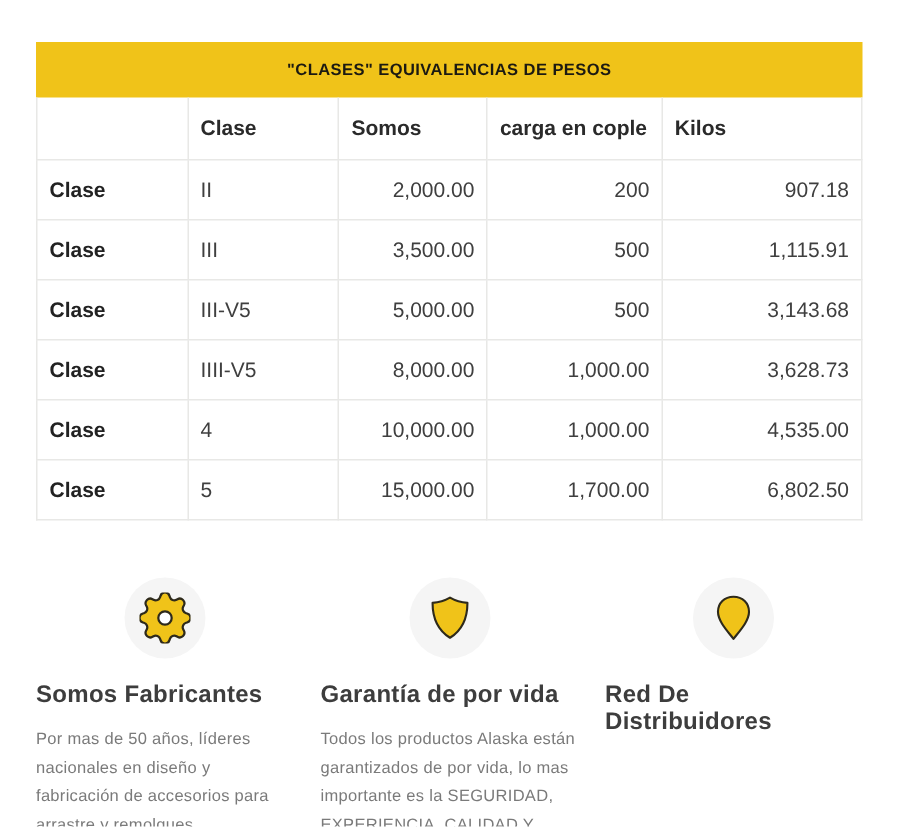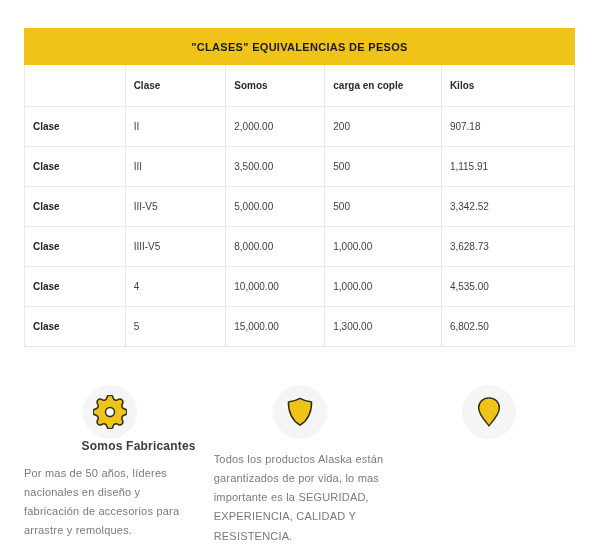--- a/index.html
+++ b/index.html
@@ -23,51 +23,51 @@
 
   
   .table-title{
     background:var(--accent-yellow);
     color:var(--title-text);
     font-weight:bold;font-size:11px;letter-spacing:.3px;
     height:37px;display:flex;align-items:center;justify-content:center;
   }
   table.equiv{
     width:100%;border-collapse:collapse;table-layout:fixed;
-    font-size:10px;color:var(--table-text);
+    font-size:14px;color:var(--table-text);
   }
   table.equiv th,table.equiv td{
     border:1px solid var(--table-border);
     padding:0 8px;height:40px;vertical-align:middle;
     overflow:hidden;white-space:nowrap;
   }
   table.equiv thead th{
     text-align:left;font-weight:bold;color:#2A2A2A;height:41px;
     border-top:none;
   }
   td.bold,th{font-weight:bold;}
   td.bold{color:#222222;}
-  td.num{text-align:left;}
+  td.num{text-align:right;}
   .c1{width:18.3%;} .c2{width:18.3%;} .c3{width:18.0%;} .c4{width:21.2%;} .c5{width:24.2%;}
 
   
   .features{
     display:flex;gap:18px;margin-top:38px;padding:0 0 0 0;
   }
   .feature{flex:1;min-width:0;}
   .icon-wrap{display:flex;justify-content:center;}
   .icon-circle{
     width:54px;height:54px;border-radius:50%;
     background:var(--icon-circle-bg);
     display:flex;align-items:center;justify-content:center;
   }
   .icon-circle svg{display:block;}
   .feature h3{
-    text-align:right;
-    font-size:12px;font-weight:bold;color:var(--heading-text);
+    margin-top:16px;text-align:left;
+    font-size:16px;font-weight:bold;color:var(--heading-text);
     letter-spacing:.2px;
   }
   .feature p{
     margin-top:11px;
     font-size:11px;line-height:1.75;color:var(--body-text);
     letter-spacing:.2px;text-align:left;
   }
 </style>
 </head>
 <body>
@@ -106,41 +106,41 @@
           <td>III</td>
           <td class="num">3,500.00</td>
           <td class="num">500</td>
           <td class="num">1,115.91</td>
         </tr>
         <tr>
           <td class="bold">Clase</td>
           <td>III-V5</td>
           <td class="num">5,000.00</td>
           <td class="num">500</td>
-          <td class="num">3,342.52</td>
+          <td class="num">3,143.68</td>
         </tr>
         <tr>
           <td class="bold">Clase</td>
           <td>IIII-V5</td>
           <td class="num">8,000.00</td>
           <td class="num">1,000.00</td>
           <td class="num">3,628.73</td>
         </tr>
         <tr>
           <td class="bold">Clase</td>
           <td>4</td>
           <td class="num">10,000.00</td>
           <td class="num">1,000.00</td>
           <td class="num">4,535.00</td>
         </tr>
         <tr>
           <td class="bold">Clase</td>
           <td>5</td>
           <td class="num">15,000.00</td>
-          <td class="num">1,300.00</td>
+          <td class="num">1,700.00</td>
           <td class="num">6,802.50</td>
         </tr>
       </tbody>
     </table>
   </div>
 
   <div class="features">
 
     <div class="feature">
       <div class="icon-wrap">
@@ -156,27 +156,29 @@
     </div>
 
     <div class="feature">
       <div class="icon-wrap">
         <div class="icon-circle">
           <svg width="34" height="34" viewBox="0 0 24 24" aria-hidden="true">
             <path style="fill:var(--accent-yellow);stroke:var(--icon-outline);stroke-width:1;stroke-linejoin:round" d="M12 2.4 C14.6 3.9 17.6 4.7 20.2 4.9 C20.2 11.2 18.4 17.3 12 21.3 C5.6 17.3 3.8 11.2 3.8 4.9 C6.4 4.7 9.4 3.9 12 2.4 Z"></path>
           </svg>
         </div>
       </div>
+      <h3>Garantía de por vida</h3>
       <p>Todos los productos Alaska están garantizados de por vida, lo mas importante es la SEGURIDAD, EXPERIENCIA, CALIDAD Y RESISTENCIA.</p>
     </div>
 
     <div class="feature">
       <div class="icon-wrap">
         <div class="icon-circle">
           <svg width="34" height="34" viewBox="0 0 24 24" aria-hidden="true">
             <path style="fill:var(--accent-yellow);stroke:var(--icon-outline);stroke-width:1;stroke-linejoin:round" d="M12 2 C16.3 2 19.3 5.1 19.3 9.1 C19.3 13.6 14.6 18.4 12 21.8 C9.4 18.4 4.7 13.6 4.7 9.1 C4.7 5.1 7.7 2 12 2 Z"></path>
           </svg>
         </div>
       </div>
+      <h3>Red De Distribuidores</h3>
     </div>
 
   </div>
 </div>
 
 </body></html>

